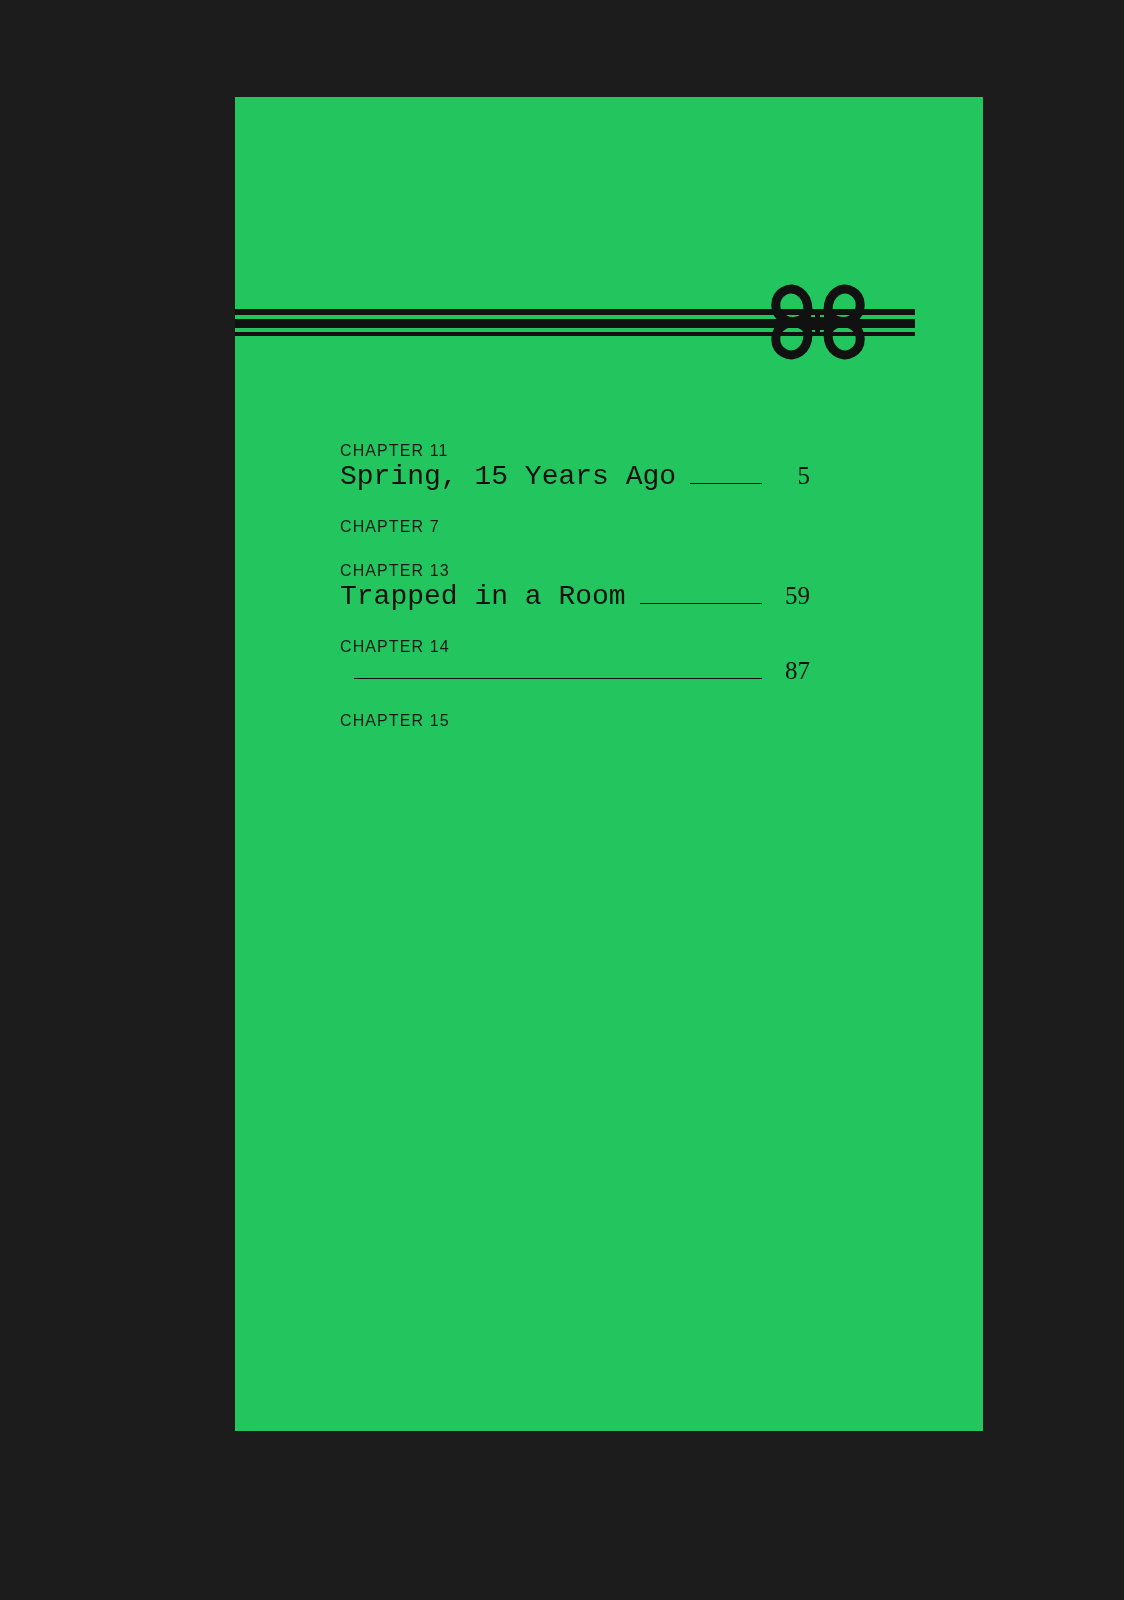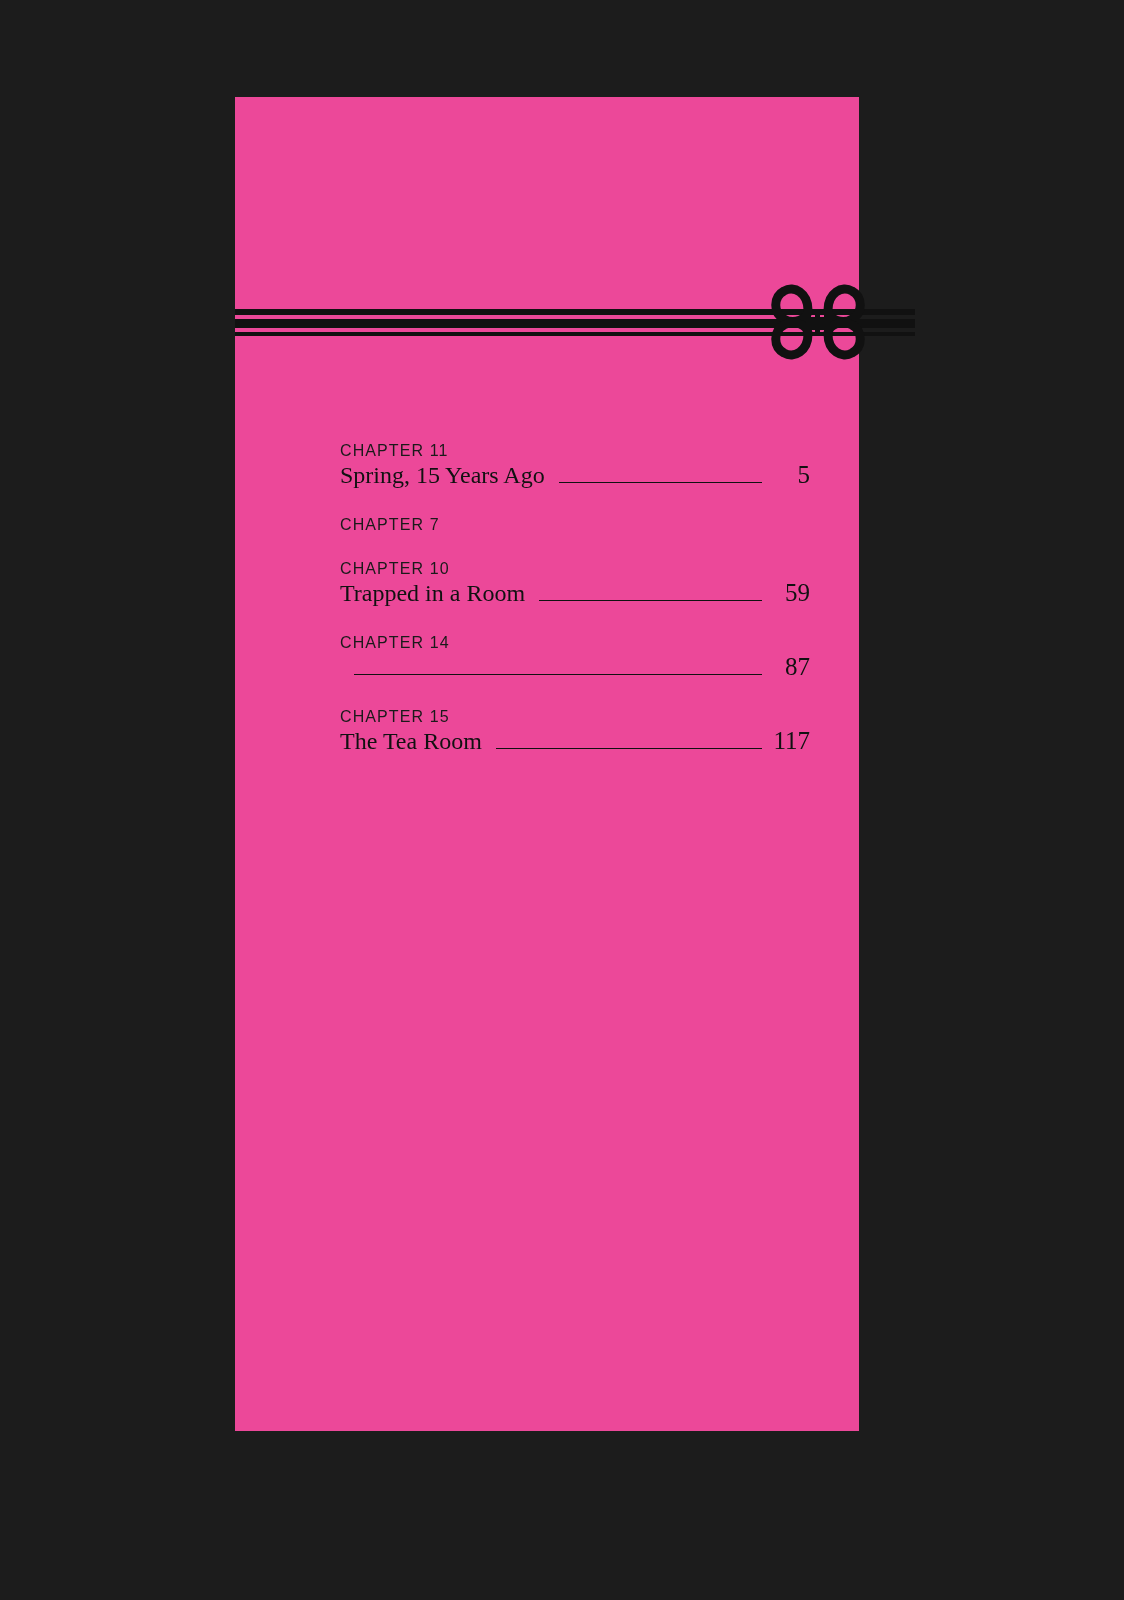--- a/index.html
+++ b/index.html
@@ -10,23 +10,23 @@
   body {
     width: 1124px;
     height: 1600px;
     overflow: hidden;
     font-family: "Liberation Serif", serif;
   }
   .page {
     position: absolute;
     left: 235px;
     top: 97px;
-    width: 624px;
+    width: 748px;
     height: 1334px;
-    background: #ec4899;
+    background: #22c55e;
   }
 
   
   .band {
     position: absolute;
     left: 0;
     top: 212px;
     width: 680px;
     height: 26px;
   }
@@ -64,22 +64,22 @@
     letter-spacing: 1.1px;
     color: #1a1a1a;
     margin-bottom: 1px;
   }
   .entry .row {
     display: flex;
     align-items: baseline;
     width: 100%;
   }
   .entry .title {
-    font-family: Liberation Serif, serif;
-    font-size: 24px;
+    font-family: Liberation Mono, monospace;
+    font-size: 28px;
     color: #111111;
     white-space: nowrap;
   }
   .entry .leader {
     flex: 1 1 auto;
     height: 1px;
     background: #111111;
     margin: 0 10px 7px 14px;
     min-width: 20px;
   }
@@ -133,40 +133,35 @@
         <span class="leader"></span>
         <span class="page-num">5</span>
       </div>
     </div>
 
     <div class="entry">
       <div class="chap">CHAPTER 7</div>
     </div>
 
     <div class="entry">
-      <div class="chap">CHAPTER 10</div>
+      <div class="chap">CHAPTER 13</div>
       <div class="row">
         <span class="title">Trapped in a Room</span>
         <span class="leader"></span>
         <span class="page-num">59</span>
       </div>
     </div>
 
     <div class="entry">
       <div class="chap">CHAPTER 14</div>
       <div class="row">
         <span class="leader"></span>
         <span class="page-num">87</span>
       </div>
     </div>
 
     <div class="entry">
       <div class="chap">CHAPTER 15</div>
-      <div class="row">
-        <span class="title">The Tea Room</span>
-        <span class="leader"></span>
-        <span class="page-num">117</span>
-      </div>
     </div>
 
 
   </div>
 </div>
 
 </body></html>

